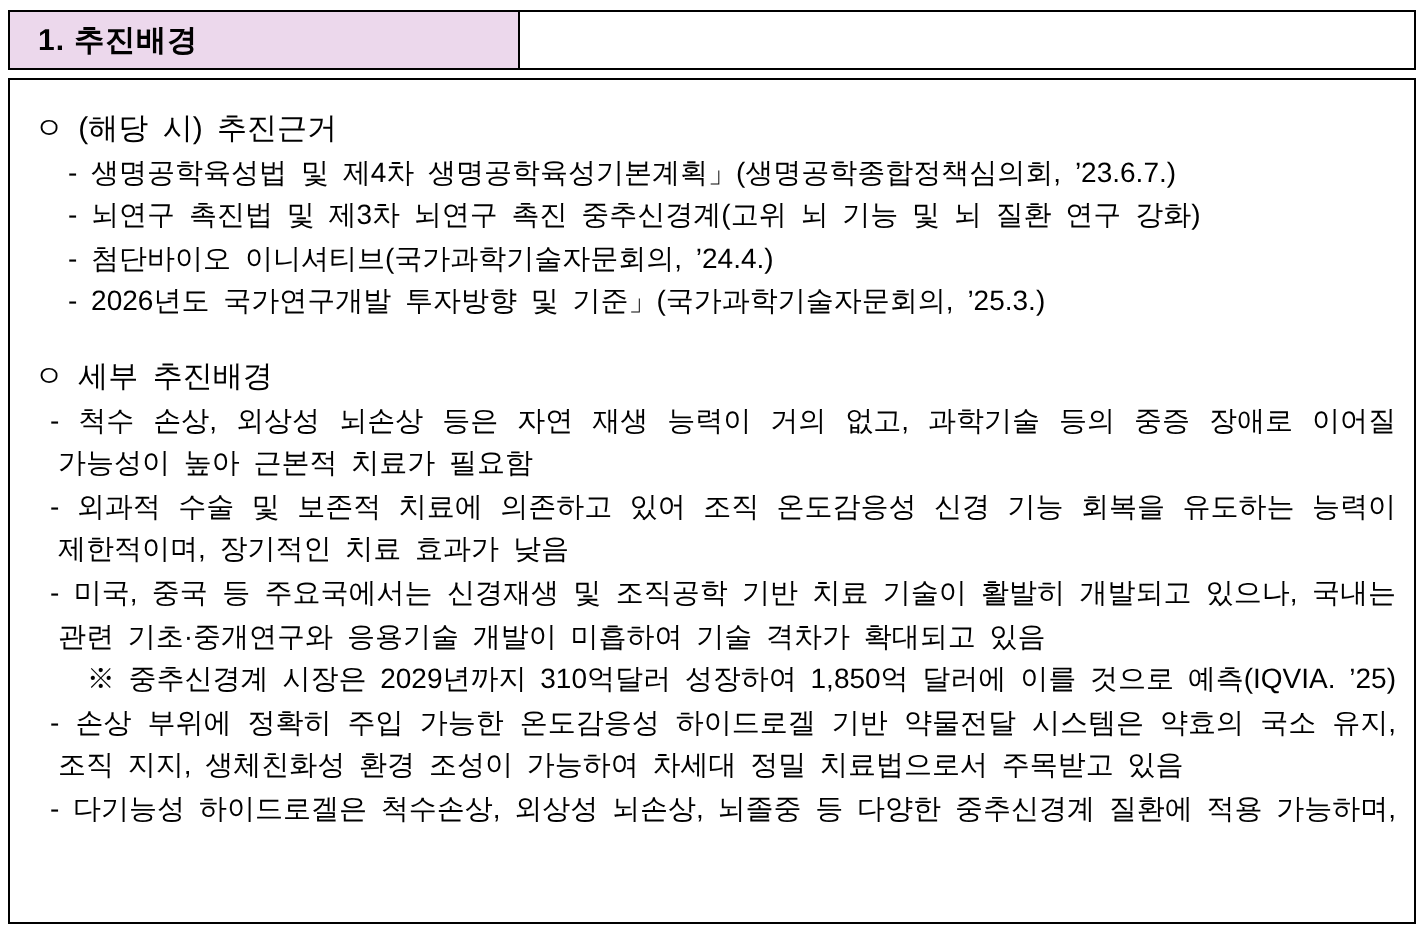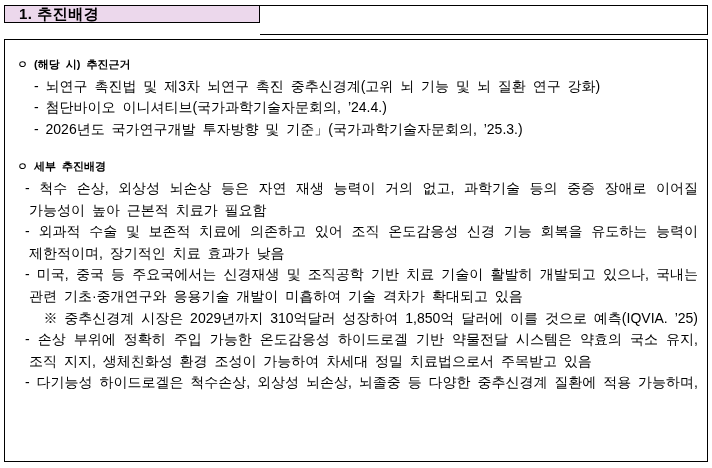--- a/index.html
+++ b/index.html
@@ -18,21 +18,21 @@
   }
   
   .header-row {
     position: absolute;
     left: 4px; top: 5px;
     width: 704px; height: 30px;
     display: flex;
   }
   .header-cell-title {
     box-sizing: border-box;
-    width: 256px; height: 18px;
+    width: 256px; height: 30px;
     background: #ecd8ec;
     border: 1.5px solid #000000;
     display: flex; align-items: center;
     padding-left: 14px;
     font-size: 15px; font-weight: bold;
     letter-spacing: 0.5px;
   }
   .header-cell-empty {
     box-sizing: border-box;
     flex: 1; height: 30px;
@@ -49,22 +49,22 @@
     border: 1.5px solid #000000;
     background: #ffffff;
     padding: 14px 9px 0 0;
     overflow: hidden;
     font-size: 14px;
     line-height: 21.6px;
     word-spacing: 3px;
   }
   .sec-heading {
     padding-left: 12px;
-    font-weight: bold;
-    font-size: 11px;
+    font-weight: normal;
+    font-size: 15px;
   }
   .sec-heading.second { margin-top: 16px; }
   .s1-item {
     padding-left: 29px;
     white-space: nowrap;
     overflow: hidden;
   }
   .s2-item {
     padding-left: 24px;
     text-indent: -4px;
@@ -86,20 +86,21 @@
   <div class="header-row">
     <div class="header-cell-title">
       <span>1. 추진배경</span>
     </div>
     <div class="header-cell-empty"></div>
   </div>
 
   <div class="body-box">
 
     <div class="sec-heading">ㅇ (해당 시) 추진근거</div>
+    <div class="s1-item">- 생명공학육성법 및 제4차 생명공학육성기본계획」(생명공학종합정책심의회, ’23.6.7.)</div>
     <div class="s1-item">- 뇌연구 촉진법 및 제3차 뇌연구 촉진 중추신경계(고위 뇌 기능 및 뇌 질환 연구 강화)</div>
     <div class="s1-item">- 첨단바이오 이니셔티브(국가과학기술자문회의, ’24.4.)</div>
     <div class="s1-item">- 2026년도 국가연구개발 투자방향 및 기준」(국가과학기술자문회의, ’25.3.)</div>
 
     <div class="sec-heading second">ㅇ 세부 추진배경</div>
     <div class="s2-item">- 척수 손상, 외상성 뇌손상 등은 자연 재생 능력이 거의 없고, 과학기술 등의 중증 장애로 이어질 가능성이 높아 근본적 치료가 필요함</div>
     <div class="s2-item">- 외과적 수술 및 보존적 치료에 의존하고 있어 조직 온도감응성 신경 기능 회복을 유도하는 능력이 제한적이며, 장기적인 치료 효과가 낮음</div>
     <div class="s2-item">- 미국, 중국 등 주요국에서는 신경재생 및 조직공학 기반 치료 기술이 활발히 개발되고 있으나, 국내는 관련 기초·중개연구와 응용기술 개발이 미흡하여 기술 격차가 확대되고 있음</div>
     <div class="s2-note">※ 중추신경계 시장은 2029년까지 310억달러 성장하여 1,850억 달러에 이를 것으로 예측(IQVIA. ’25)</div>
     <div class="s2-item">- 손상 부위에 정확히 주입 가능한 온도감응성 하이드로겔 기반 약물전달 시스템은 약효의 국소 유지, 조직 지지, 생체친화성 환경 조성이 가능하여 차세대 정밀 치료법으로서 주목받고 있음</div>

